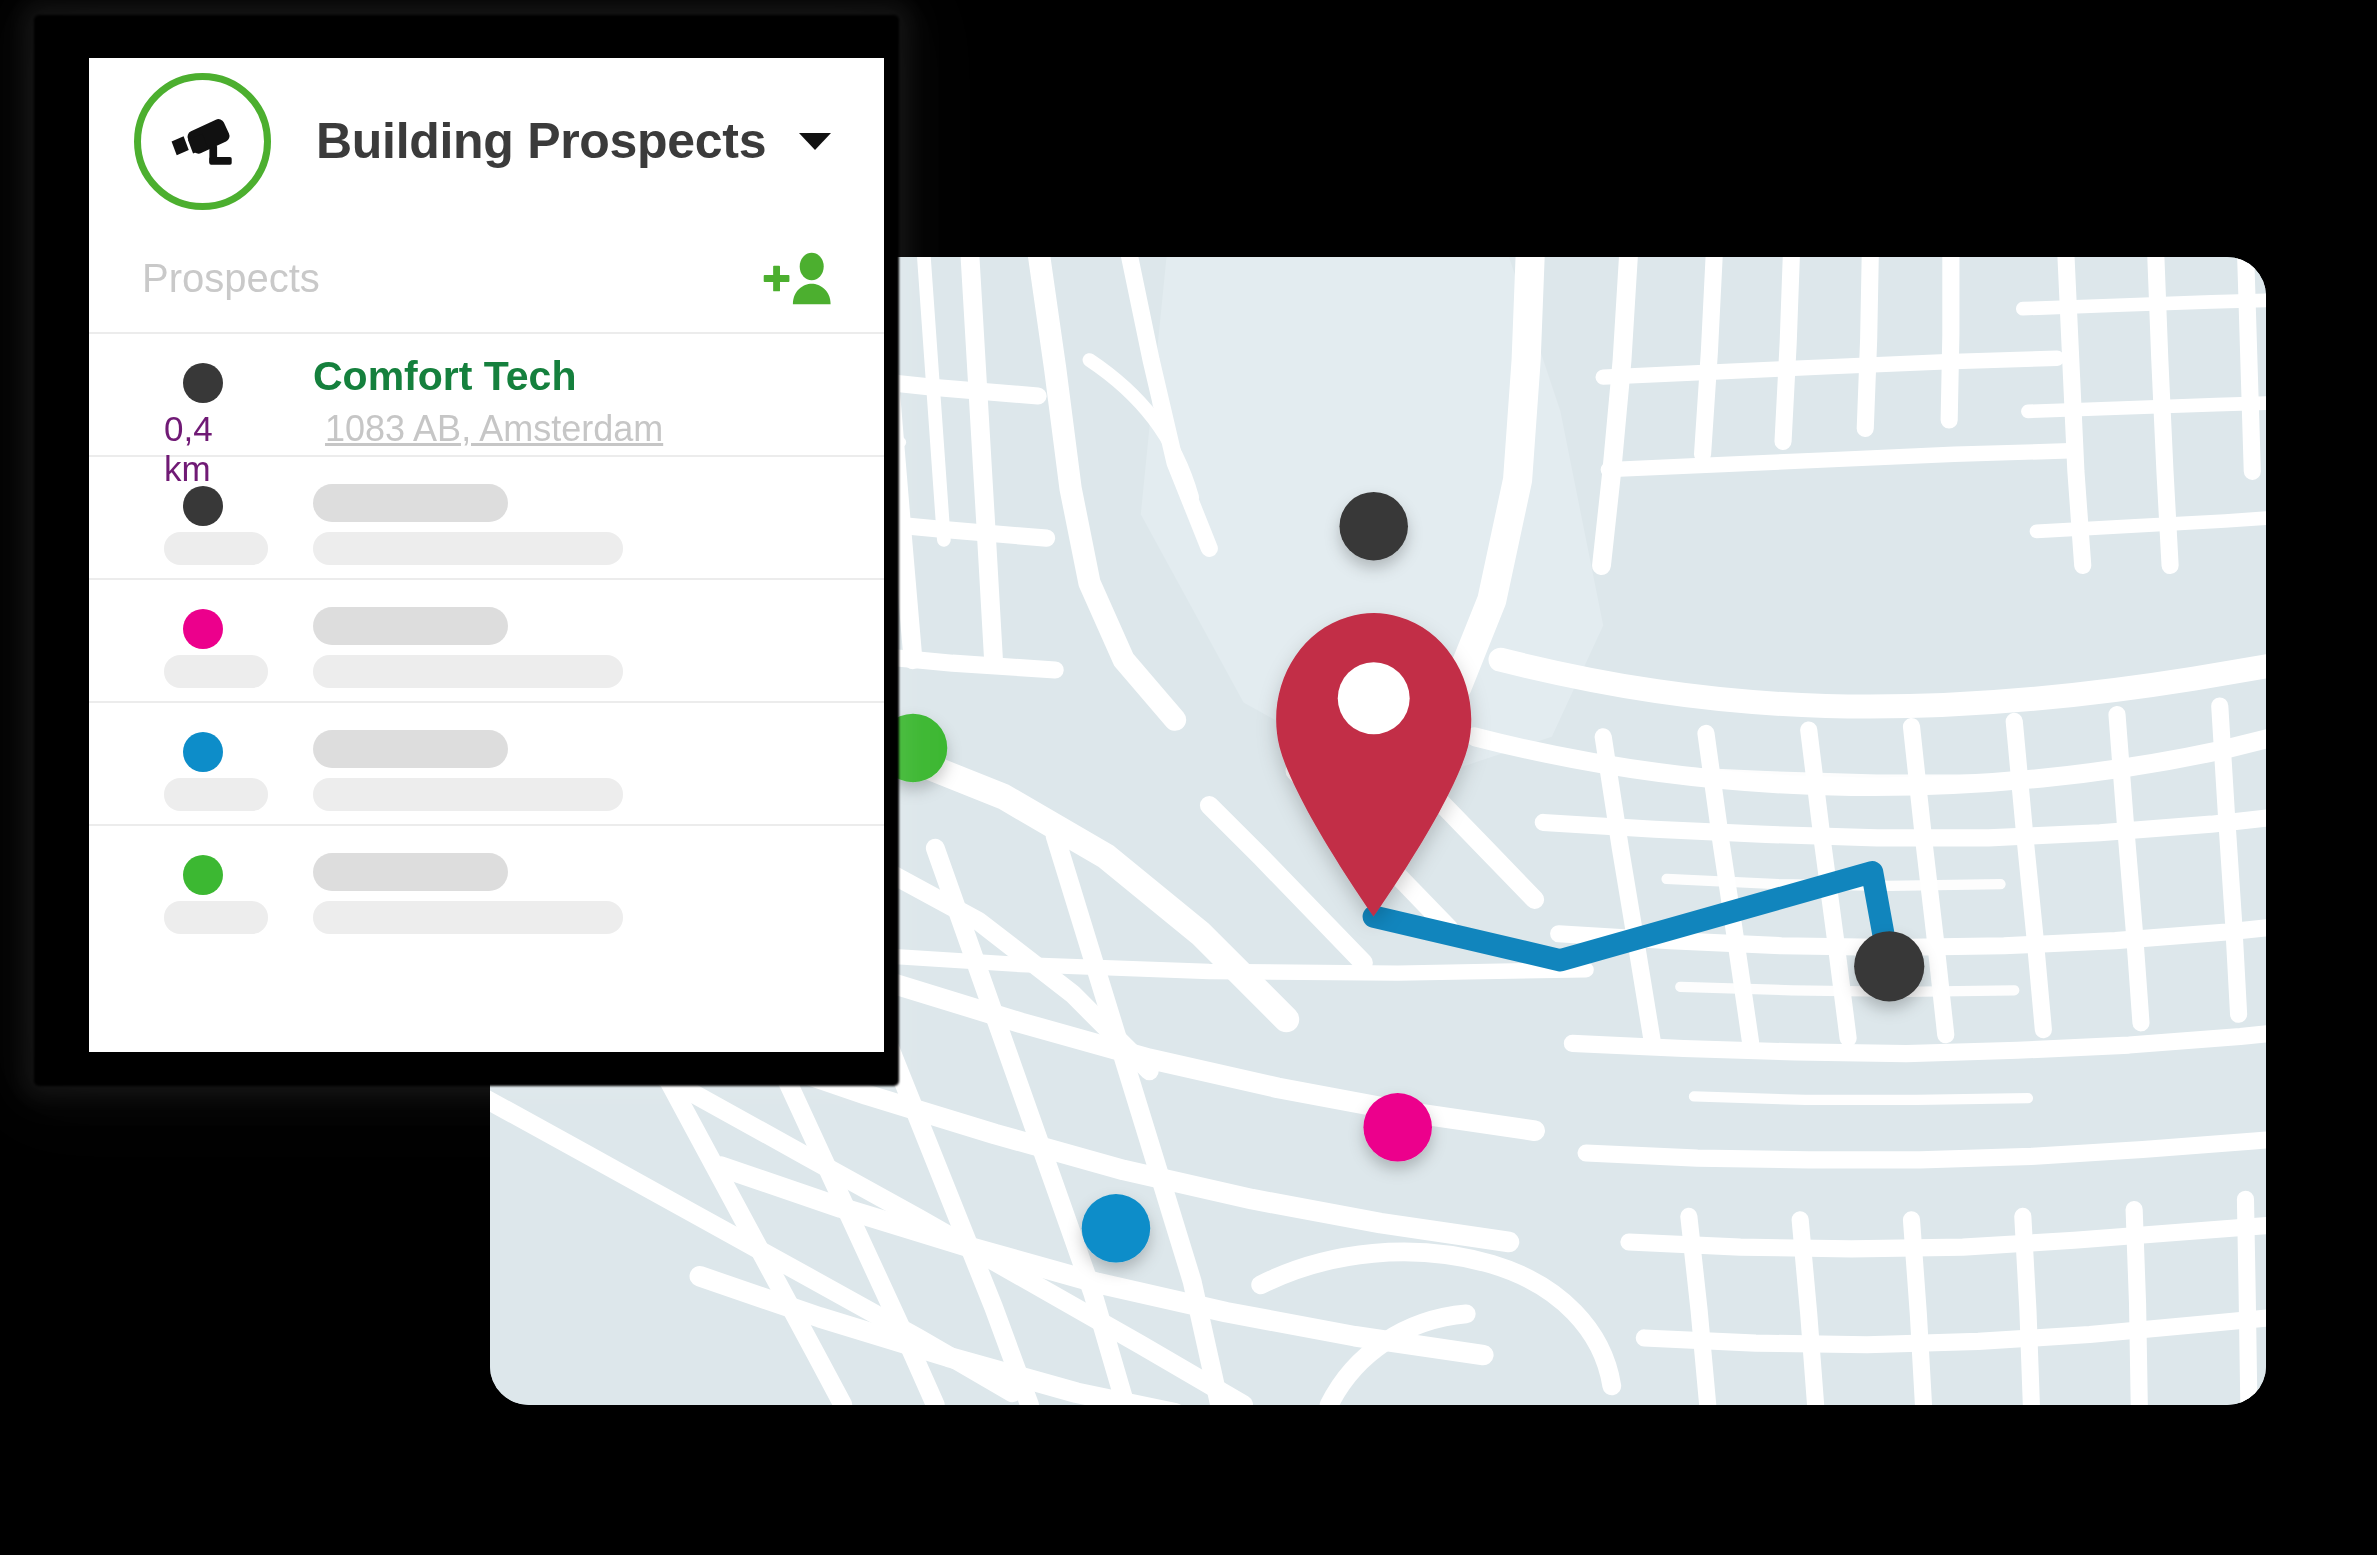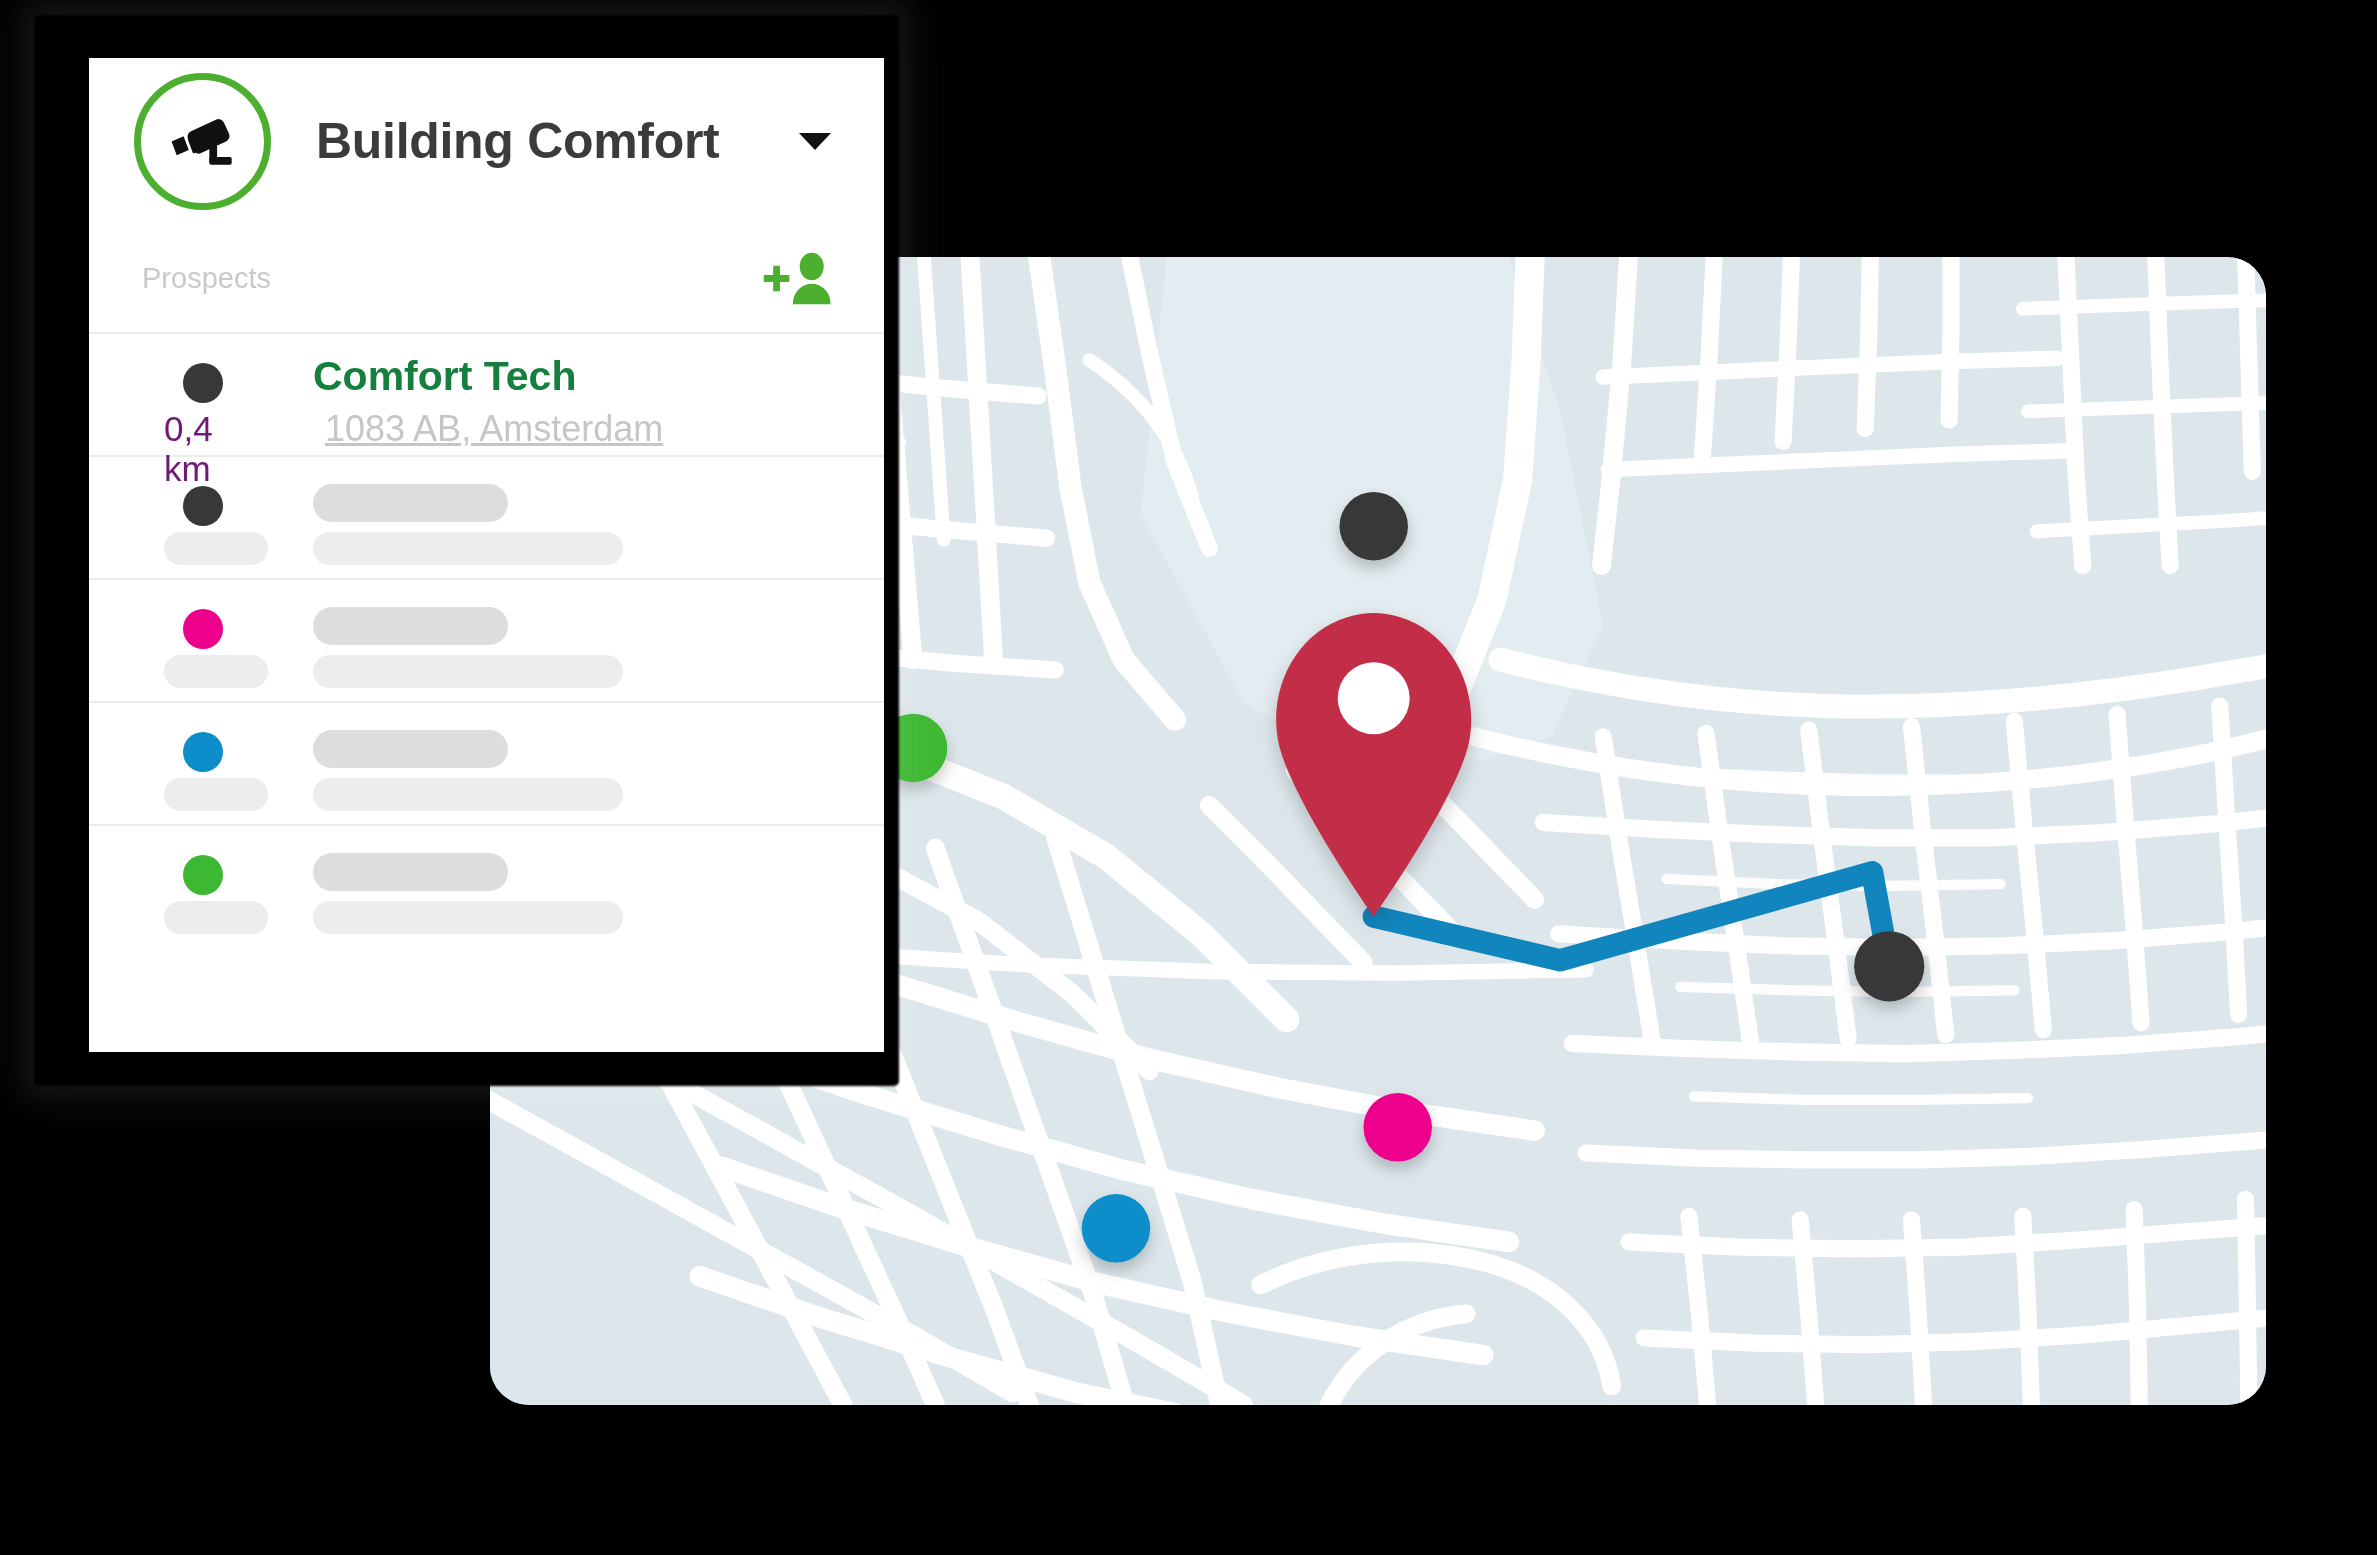--- a/index.html
+++ b/index.html
@@ -94,21 +94,21 @@
   
   .section-header {
     display: flex;
     align-items: center;
     height: 110px;
     padding: 0 50px 0 53px;
     border-bottom: 2.6px solid #ececec;
   }
   .section-title {
     flex: 1 1 auto;
-    font-size: 29px;
+    font-size: 40px;
     color: #c9c9c9;
     font-weight: 400;
   }
   .add-person-icon { flex: 0 0 auto; width: 72px; height: 55px; }
 
   
   .row {
     position: relative;
     height: 123px;
     border-bottom: 2.6px solid #ececec;
@@ -360,21 +360,21 @@
 
             <path d="M29 38 L46 31 L52 47 L35 54 Z"></path>
 
             <path d="M10 40 L24 34 L30 50 L16 56 Z"></path>
 
             <rect x="54" y="44" width="9" height="22" rx="2"></rect>
             <rect x="54" y="58" width="26" height="9" rx="2"></rect>
           </g>
         </svg>
       </div>
-      <div class="brand-title">Building Comfort</div>
+      <div class="brand-title">Building Prospects</div>
       <div class="caret"></div>
     </div>
 
     <div class="section-header">
       <div class="section-title">Prospects</div>
       <svg class="add-person-icon" viewBox="0 0 84 64">
         <g fill="#4CAF2F">
           <rect x="2" y="28" width="30" height="8" rx="1"></rect>
           <rect x="13" y="17" width="8" height="30" rx="1"></rect>
           <ellipse cx="58" cy="18" rx="14" ry="16"></ellipse>

